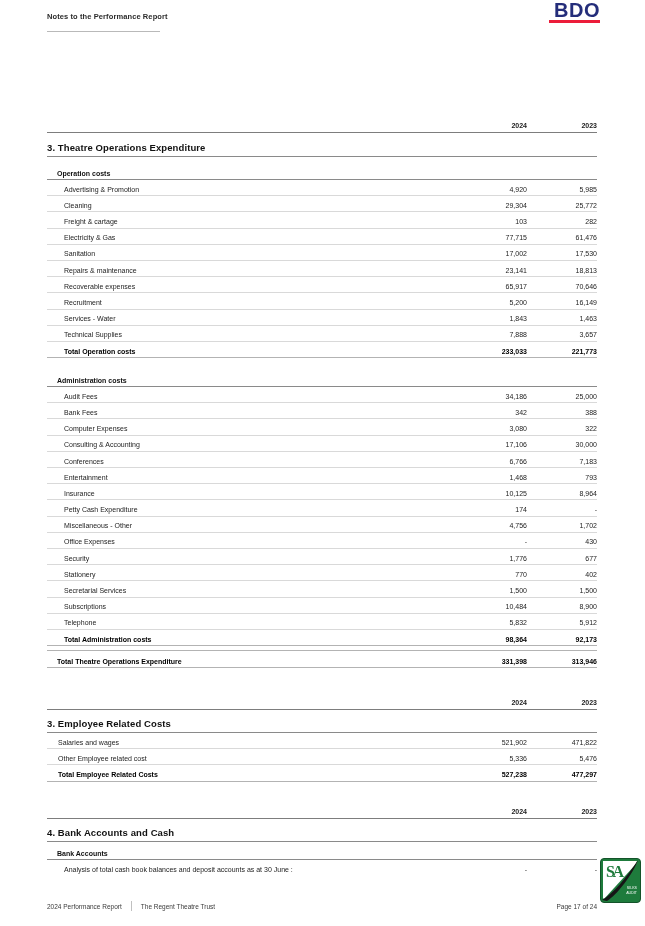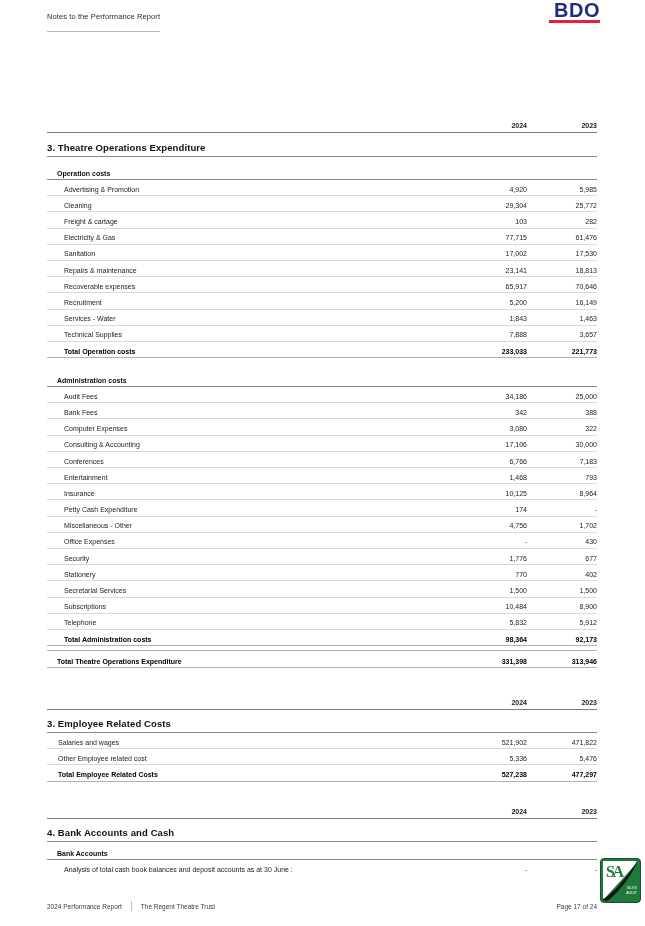--- a/index.html
+++ b/index.html
@@ -10,21 +10,21 @@
   html,body{margin:0;padding:0;background:#fff;}
   body{
     width:645px;height:926px;position:relative;overflow:hidden;
     font-family:"Liberation Sans",sans-serif;color:#1c1c1c;
     -webkit-font-smoothing:antialiased;
   }
   .page{position:absolute;inset:0;background:#fff;}
 
   
   .doc-head{position:absolute;left:47px;top:12px;}
-  .doc-title{font-size:7.5px;font-weight:normal;color:#2b2b2b;letter-spacing:0.1px;}
+  .doc-title{font-size:7.5px;font-weight:bold;color:#2b2b2b;letter-spacing:0.1px;}
   .doc-title-line{width:113px;height:1px;background:#b9b9b9;margin-top:10px;}
 
   .bdo{position:absolute;right:45px;top:2px;}
   .bdo-row{display:flex;align-items:center;}
   .bdo-bar{width:3px;background:var(--bdo-red);margin-right:2px;}
   .bdo-txt{font-size:20px;font-weight:bold;color:var(--bdo-navy);line-height:17px;letter-spacing:0.5px;}
   .bdo-under{height:3px;background:var(--bdo-red);margin-top:1px;}
 
   
   .content{position:absolute;left:47px;top:110px;width:550px;}

